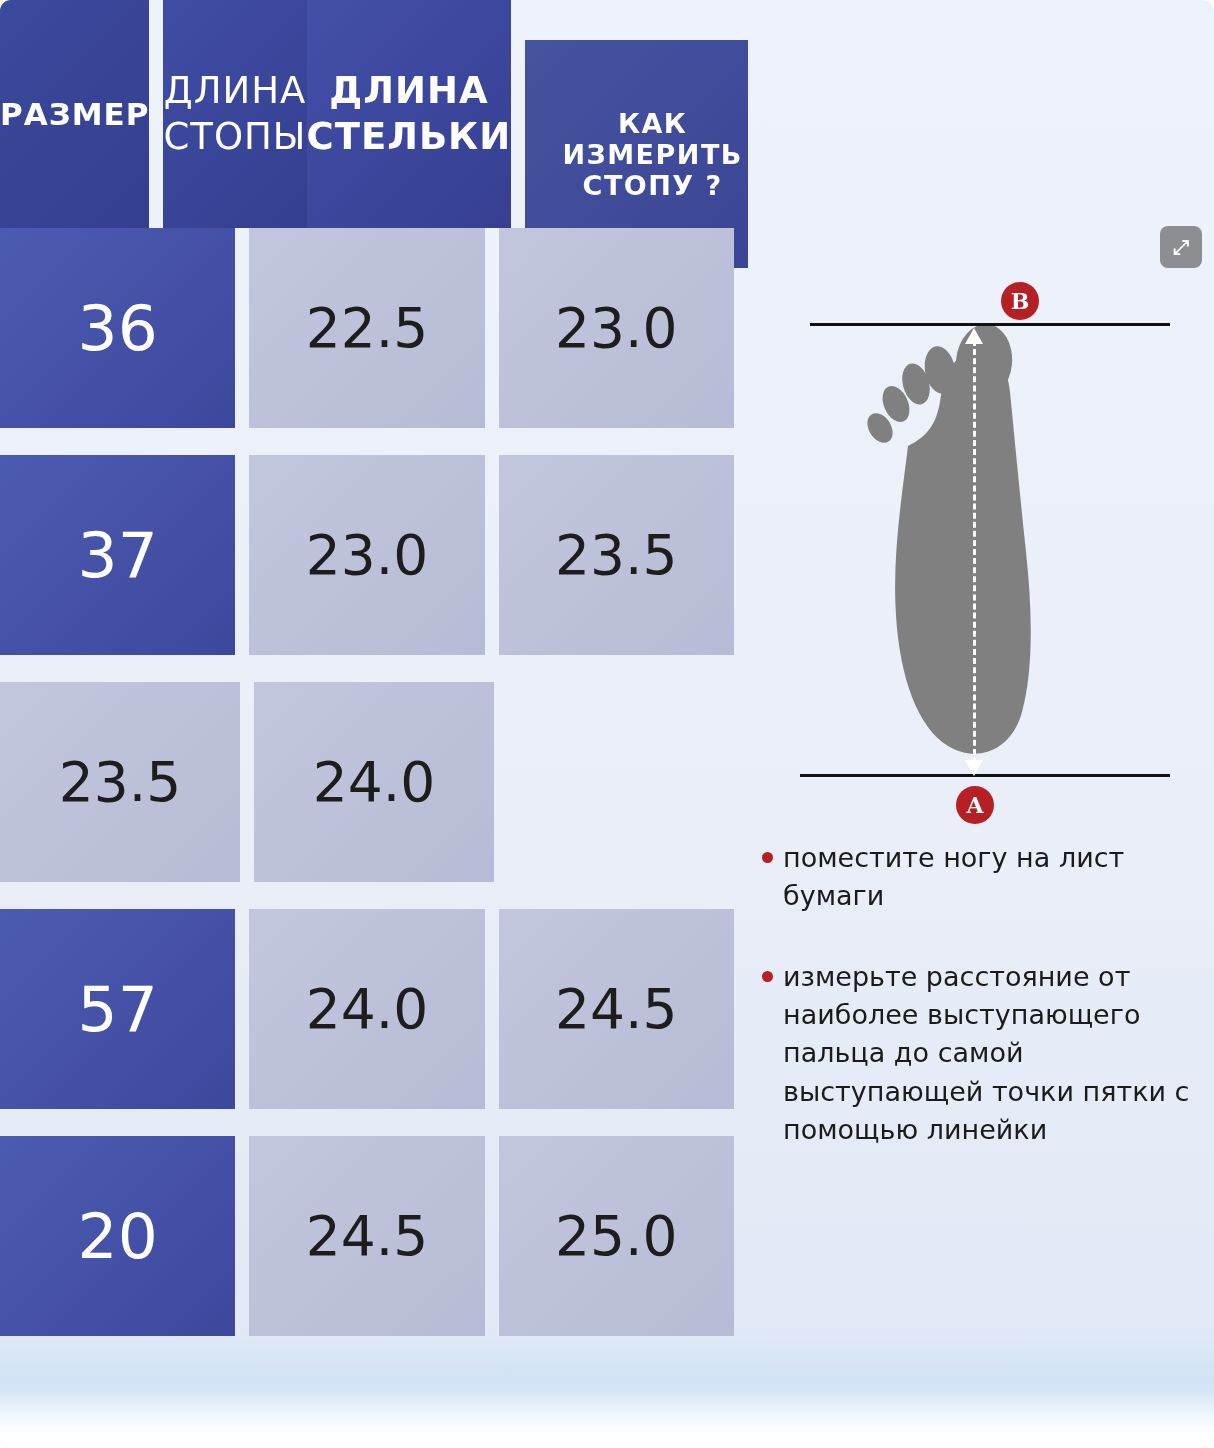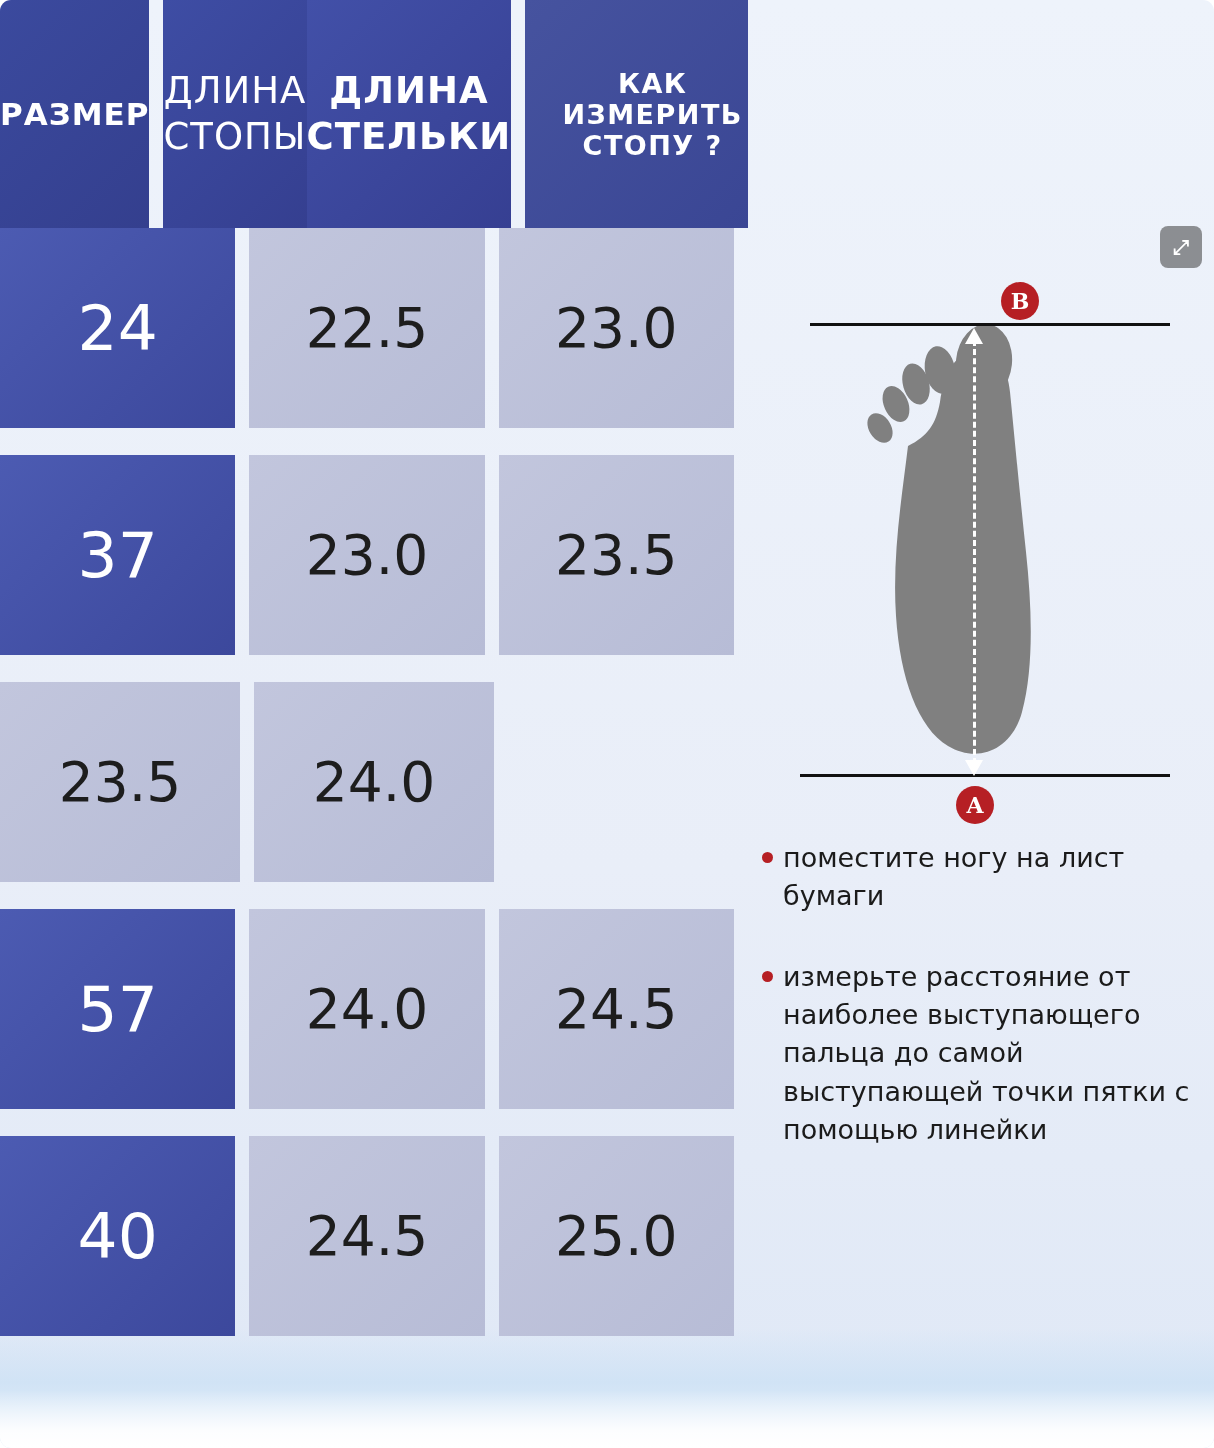--- a/index.html
+++ b/index.html
@@ -100,20 +100,21 @@
   .h-howto {
     width: 466px;
     height: 228px;
     background: linear-gradient(135deg, #46539f 0%, #3a4694 100%);
     color: #ffffff;
     font-weight: bold;
     font-size: 27px;
     letter-spacing: 1.5px;
     justify-content: flex-start;
     padding-left: 32px;
+    margin-top: 40px;
   }
 
   
   .drow { height: 227px; }
   .d-size {
     width: 240px;
     height: 200px;
     margin-right: 14px;
     margin-bottom: 27px;
     background: linear-gradient(135deg, #4c5bb2 0%, #3c489c 100%);
@@ -274,21 +275,21 @@
   <div class="table">
 
     <div class="row hrow">
       <div class="cell h-size">РАЗМЕР</div>
       <div class="cell h-foot">ДЛИНА СТОПЫ</div>
       <div class="cell h-insole">ДЛИНА СТЕЛЬКИ</div>
       <div class="cell h-howto">КАК ИЗМЕРИТЬ СТОПУ ?</div>
     </div>
 
     <div class="row drow">
-      <div class="cell d-size">24</div>
+      <div class="cell d-size">36</div>
       <div class="cell d-val">22.5</div>
       <div class="cell d-val">23.0</div>
     </div>
 
     <div class="row drow">
       <div class="cell d-size">37</div>
       <div class="cell d-val">23.0</div>
       <div class="cell d-val">23.5</div>
     </div>
 
@@ -297,21 +298,21 @@
       <div class="cell d-val">24.0</div>
     </div>
 
     <div class="row drow">
       <div class="cell d-size">57</div>
       <div class="cell d-val">24.0</div>
       <div class="cell d-val">24.5</div>
     </div>
 
     <div class="row drow">
-      <div class="cell d-size">40</div>
+      <div class="cell d-size">20</div>
       <div class="cell d-val">24.5</div>
       <div class="cell d-val">25.0</div>
     </div>
 
   </div>
 
   <div class="right">
 
     <div class="diagram">
 

